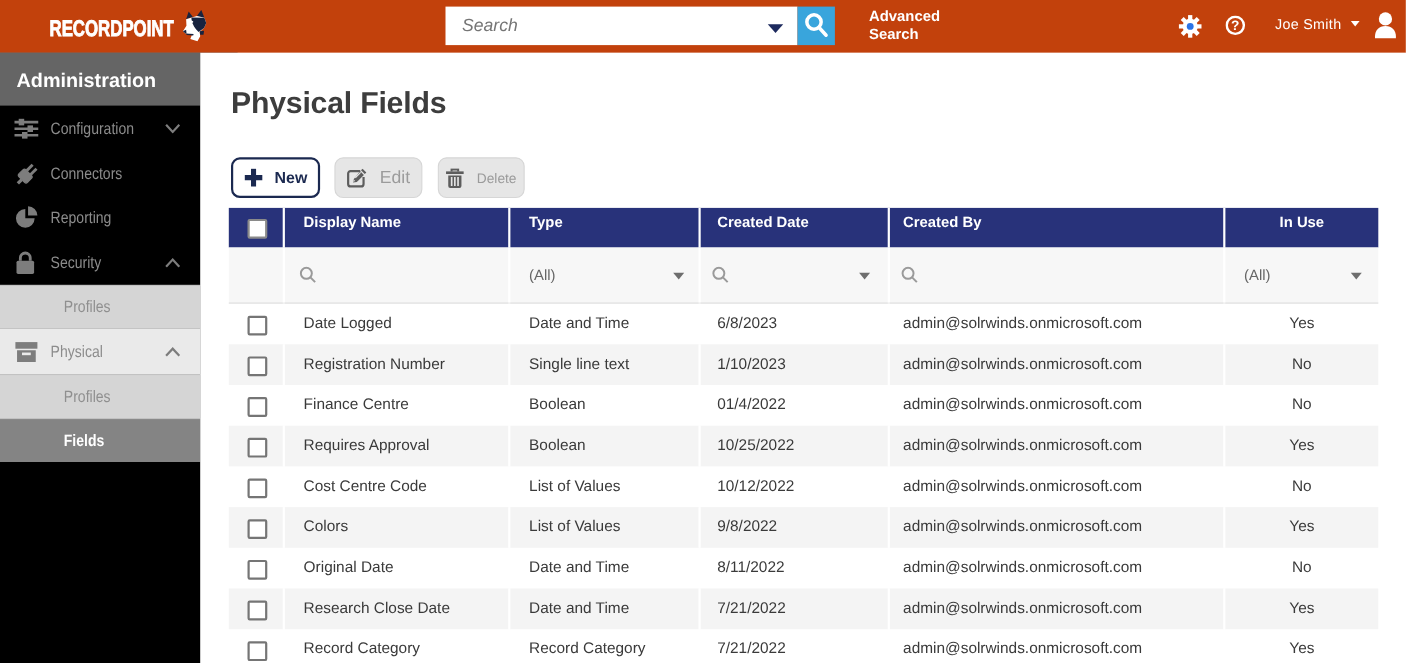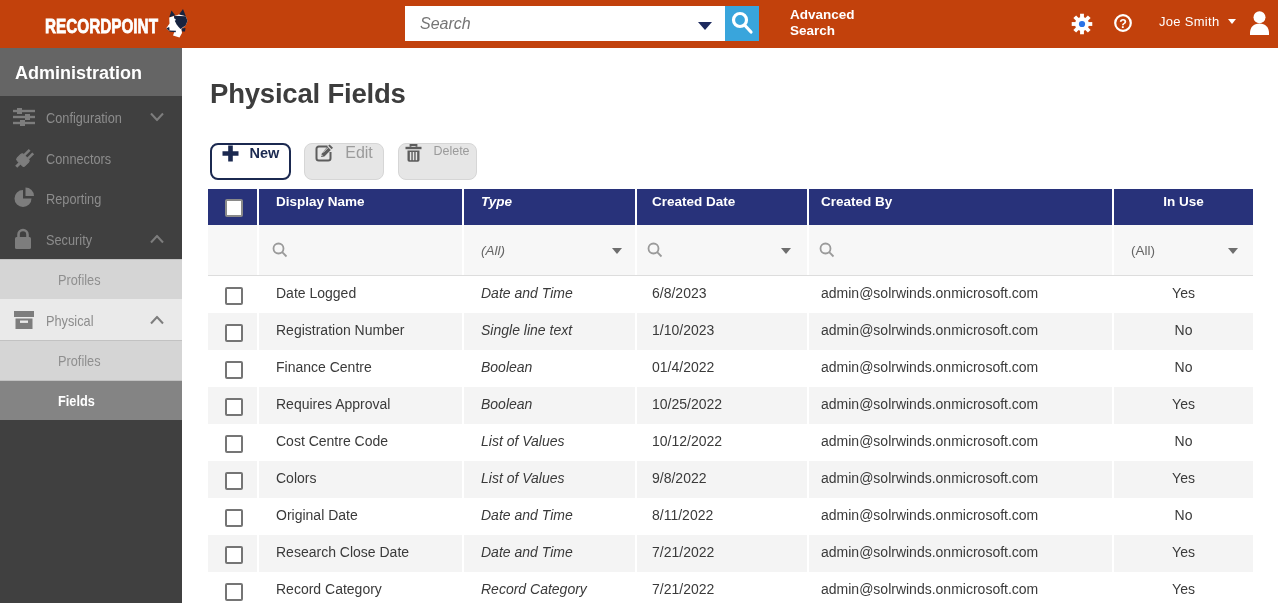--- a/index.html
+++ b/index.html
@@ -14,50 +14,50 @@
 #searchbox .ph { position:absolute; left:15px; top:0; line-height:35px; font-style:italic; color:#757575; font-size:16px; }
 #searchbox .caret { position:absolute; left:293px; top:16px; width:0; height:0;
   border-left:7px solid transparent; border-right:7px solid transparent; border-top:8px solid #1d2a5e; }
 #searchbtn { position:absolute; left:320px; top:0; width:34px; height:35px; background:#39a5dc; }
 #advsearch { position:absolute; left:790px; top:6.5px; color:#fff; font-weight:bold; font-size:13.5px; line-height:16.5px; }
 #username { position:absolute; left:1159px; top:14px; color:#fff; font-size:13px; letter-spacing:0.3px; }
 #usercaret { position:absolute; left:1228px; top:19px; width:0; height:0;
   border-left:4.5px solid transparent; border-right:4.5px solid transparent; border-top:5.5px solid #fff; }
 
 
-#sidebar { position:absolute; left:0; top:48px; width:216px; height:555px; background:#404040; }
+#sidebar { position:absolute; left:0; top:48px; width:216px; height:555px; background:#000000; }
 #adminhdr { position:absolute; left:0; top:0; width:182px; height:48px; background:#656565;
   color:#fff; font-weight:bold; font-size:18px; line-height:50px; padding-left:15px; }
 .mitem { position:absolute; left:0; width:182px; height:41px; color:#8c8c8c; font-size:15px; }
 .mitem .lbl { position:absolute; left:46px; top:50%; transform:translateY(-50%) scaleX(0.85); transform-origin:left center; }
 .mitem svg.icn { position:absolute; left:13px; top:50%; transform:translateY(-50%); }
 .mitem svg.chev { position:absolute; left:150px; top:50%; transform:translateY(-50%); }
 .sub { position:absolute; left:0; width:182px; height:40px; background:#d5d5d5;
   color:#8f8f8f; font-size:15px; line-height:40px; border-top:1px solid #c2c2c2; }
 .sub span, #fielditem span { display:inline-block; margin-left:58px; transform:scaleX(0.85); transform-origin:left center; }
 #fielditem { position:absolute; left:0; width:182px; height:40px; border-top:1px solid #c2c2c2; background:#848484;
   color:#fff; font-weight:bold; font-size:15px; line-height:40px; }
 
 
 #main { position:absolute; left:182px; top:48px; width:1096px; height:555px; background:#fff; }
 h1 { position:absolute; left:28px; top:31.5px; font-size:27.5px; line-height:28px; color:#3d3d3d; font-weight:bold; letter-spacing:-0.2px; }
 .btn { position:absolute; top:95px; height:37px; border-radius:8px;
-  font-family:"Liberation Sans", sans-serif; display:flex; justify-content:center; }
+  font-family:"Liberation Sans", sans-serif; display:flex; align-items:center; justify-content:center; }
 #btnnew { left:28px; width:81px; background:#fff; border:2.5px solid #1b2950; color:#1b2950; font-size:14.5px; font-weight:bold; }
 #btnedit { left:122px; width:80px; background:#e6e6e6; border:1.5px solid #d6d6d6; color:#9b9b9b; font-size:16px; }
 #btndel { left:216px; width:79px; background:#e6e6e6; border:1.5px solid #d6d6d6; color:#9b9b9b; font-size:12.5px; }
 
 
 #tbl { position:absolute; left:26px; top:141px; width:1045px; }
 .trow { display:flex; width:1045px; }
 .hrow { height:36px; background:#28327a; color:#fff; font-weight:bold; font-size:13.5px; }
 .frow { height:51px; background:#f7f7f7; border-bottom:1px solid #ddd; }
 .drow { height:37px; font-size:14px; color:#3a3a3a; }
 .drow.alt { background:#f4f4f4; }
-.c0 { width:51px; } .c1 { width:205px; } .c2 { width:173px;font-style:italic; } .c3 { width:172px; }
+.c0 { width:51px; } .c1 { width:205px; } .c2 { width:173px; } .c3 { width:172px; }
 .c4 { width:305px; } .c5 { width:139px; }
 .cell { position:relative; height:100%; border-right:2px solid #fff; }
 .cell:last-child { border-right:none; }
 .hrow .cell { line-height:26px; }
 .drow .cell { line-height:34px; }
 .pad1 { padding-left:17px; } .pad2 { padding-left:17px; } .pad3 { padding-left:15px; }
 .pad4 { padding-left:12px; }
 .ctr { text-align:center; }
 .cb { position:absolute; left:17px; top:50%; margin-top:1px; transform:translateY(-50%);
   width:18px; height:18px; border:2px solid #757575; background:#fff; border-radius:2px; }

